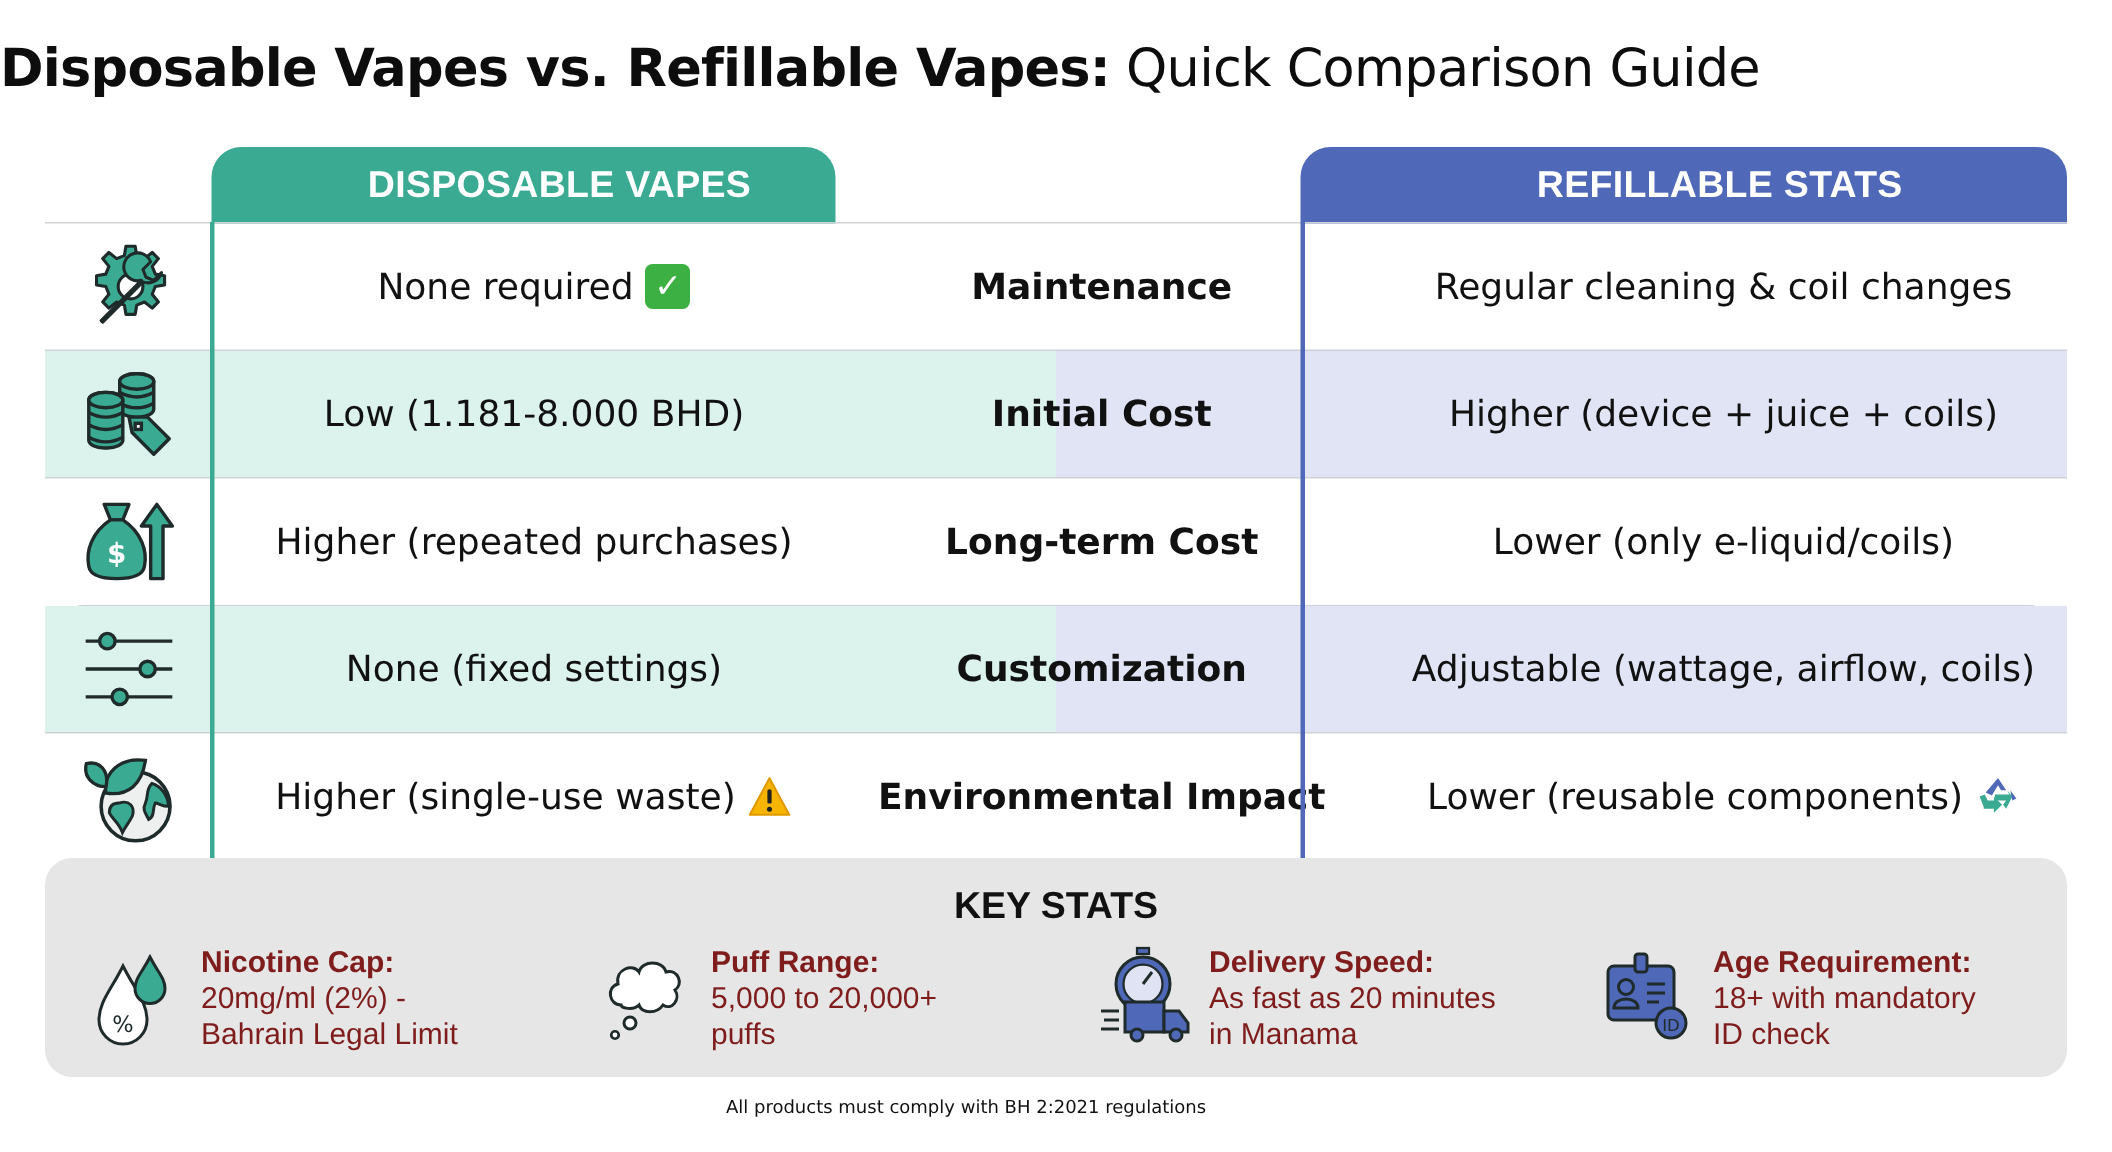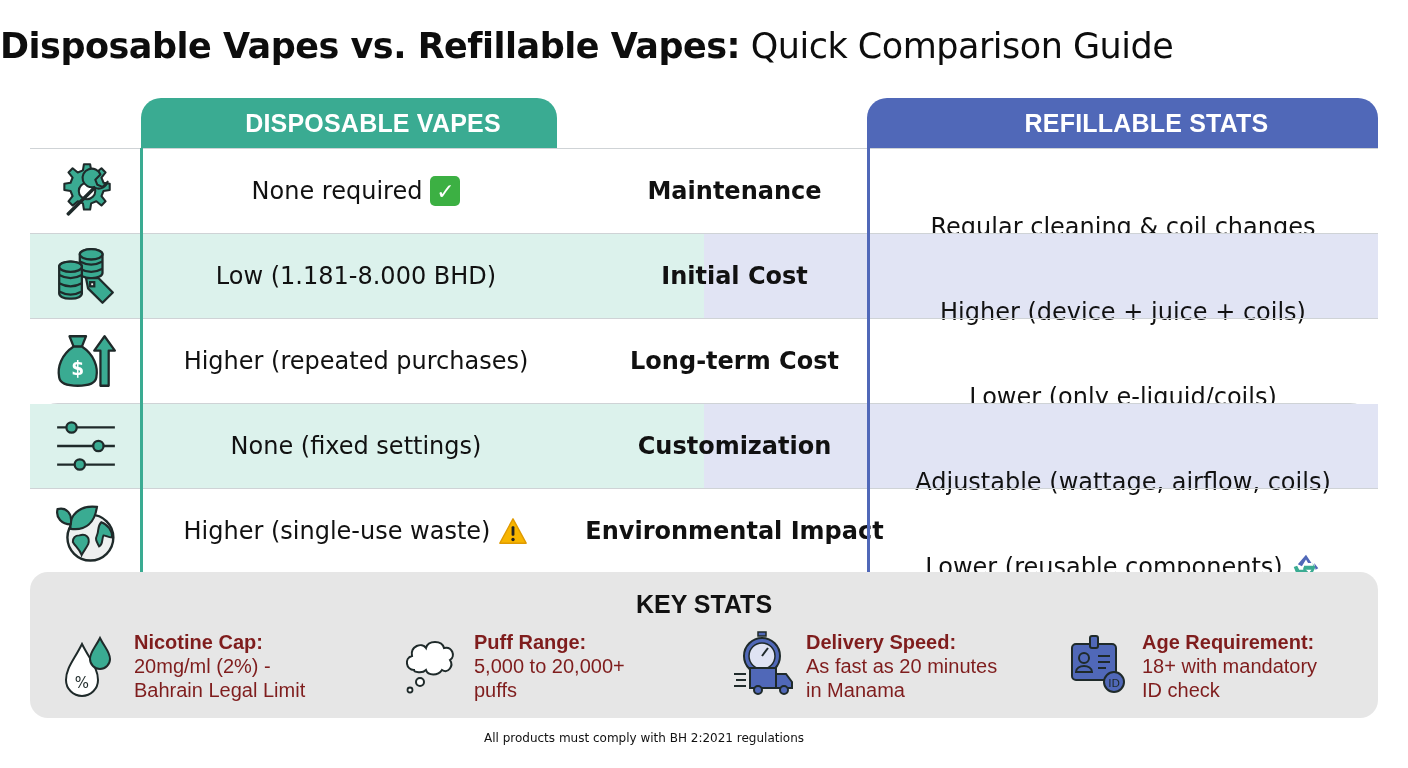--- a/index.html
+++ b/index.html
@@ -15,21 +15,21 @@
   .pill.refill { left: 867px; width: 511px; background: #5068b8; }
 
   .table { position: absolute; left: 30px; top: 148px; width: 1348px; height: 424px; }
   .row { position: absolute; left: 0; width: 1348px; height: 85px; border-top: 1px solid #cfd3d6; }
   .row.shaded .bg-left { position: absolute; left: 0; top: 0; width: 674px; height: 100%; background: #dcf2ec; }
   .row.shaded .bg-right { position: absolute; left: 674px; top: 0; width: 674px; height: 100%; background: #e1e4f4; }
   .cell { position: absolute; top: 0; height: 100%; display: flex; align-items: center; justify-content: center; font-size: 24px; white-space: nowrap; color: #111; }
   .cell.icon { left: 0; width: 111px; }
   .cell.disp { left: 111px; width: 430px; }
   .cell.feat { left: 541px; width: 327px; font-weight: bold; }
-  .cell.refill { left: 838px; width: 510px; margin-top: 36px; }
+  .cell.refill { left: 864px; width: 510px; }
   .vline { position: absolute; top: 148px; width: 3px; height: 424px; }
   .vline.disp { left: 140px; background: #3aab92; }
   .vline.refill { left: 867px; background: #5068b8; }
 
   .emoji { display: inline-flex; width: 30px; height: 30px; margin-left: 8px; align-items: center; justify-content: center; }
   .check { background: #3cb043; border-radius: 5px; color: #fff; font-weight: bold; font-size: 22px; }
 
   .stats { position: absolute; left: 30px; top: 572px; width: 1348px; height: 146px; background: #e6e6e6; border-radius: 18px; }
   .stats-title { position: absolute; left: 0; top: 18px; width: 1348px; text-align: center; font-family: "Liberation Sans", sans-serif; font-weight: bold; font-size: 25px; color: #111; }
   .stat { position: absolute; top: 58px; height: 80px; display: flex; align-items: flex-start; }

